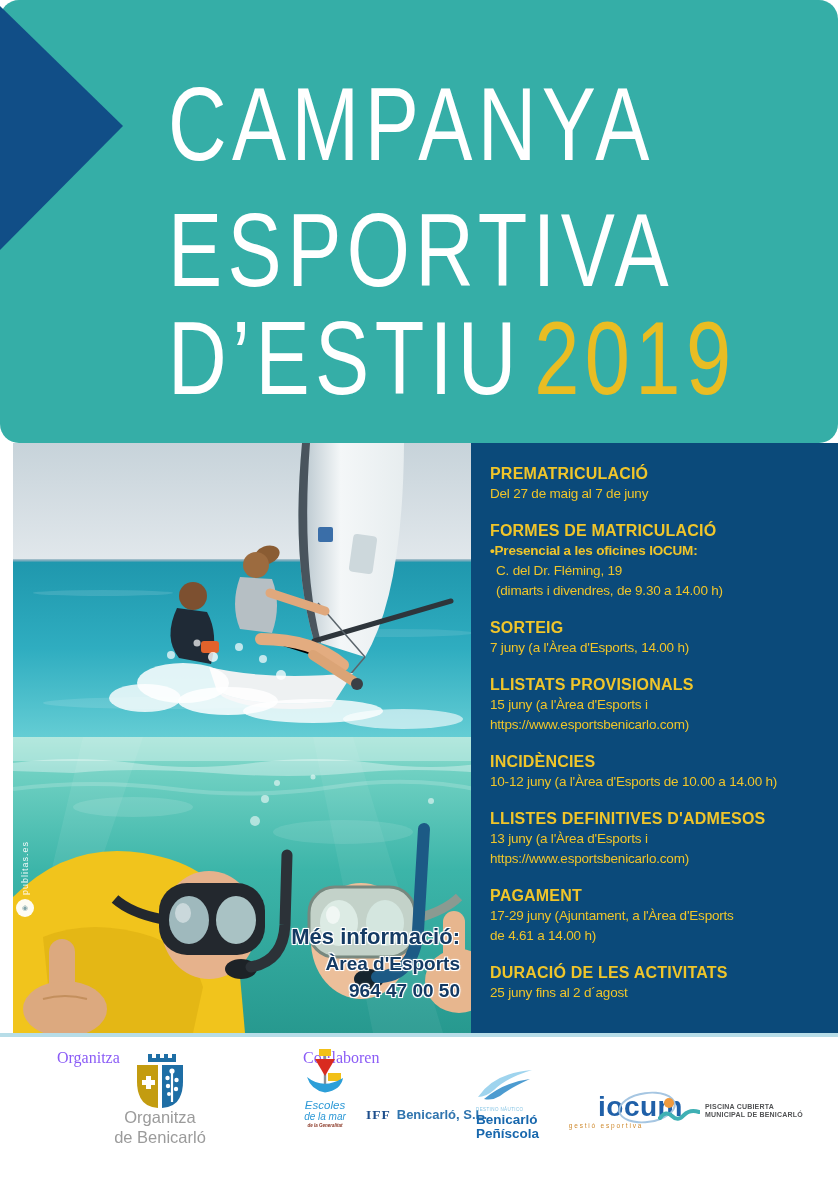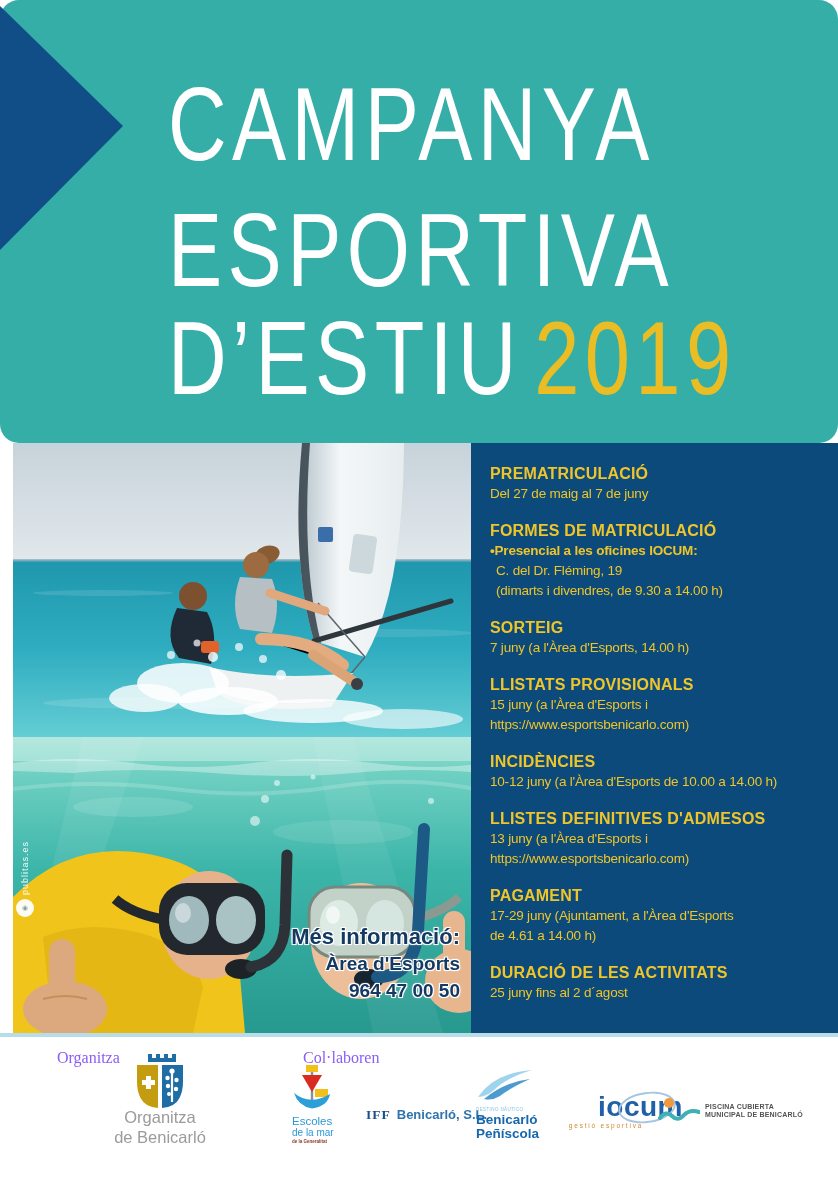--- a/index.html
+++ b/index.html
@@ -54,21 +54,21 @@
   .sec p{margin:0;font-size:13.5px;line-height:20px;letter-spacing:-.2px;}
   .sec p b{font-weight:700;}
   .sec p.indent{padding-left:6px;}
   
   .footer{position:absolute;left:0;top:1037px;width:838px;height:144px;background:#ffffff;}
   .flabel{position:absolute;top:12px;font-size:16px;color:#8b5cf6;font-family:Liberation Serif, serif;}
   .lbl-org{left:57px}.lbl-col{left:303px}
   .aj-logo{position:absolute;left:134px;top:15px;}
   .aj-text{position:absolute;left:80px;top:70px;width:160px;text-align:center;
     color:#9b9b9b;font-size:16.5px;font-weight:300;line-height:20px;}
-  .escoles{position:absolute;left:292px;top:28px;width:66px;text-align:left;}
+  .escoles{position:absolute;left:292px;top:12px;width:66px;text-align:center;font-style:italic;}
   .escoles .e1{font-size:11.5px;color:#2b98d6;line-height:12px;}
   .escoles .e2{font-size:10px;color:#2b98d6;line-height:11px;}
   .escoles .e3{font-size:4.5px;color:#8c3a28;line-height:7px;font-weight:700;}
   .iff{position:absolute;left:366px;top:68px;white-space:nowrap;}
   .iff .iffb{font-family:"Liberation Serif",serif;font-weight:900;font-size:13.5px;color:#1d4e8c;letter-spacing:1px;}
   .iff .iffr{font-size:13px;color:#2f74ae;font-weight:700;margin-left:6px;}
   .destino{position:absolute;left:476px;top:30px;width:76px;text-align:left;}
   .destino .d0{font-size:4.5px;color:#85c4e4;letter-spacing:.4px;line-height:6px;}
   .destino .d1,.destino .d2{font-size:13.5px;font-weight:700;color:#1767ad;line-height:14px;}
   .iocum{position:absolute;left:560px;top:55px;width:92px;text-align:center;}

